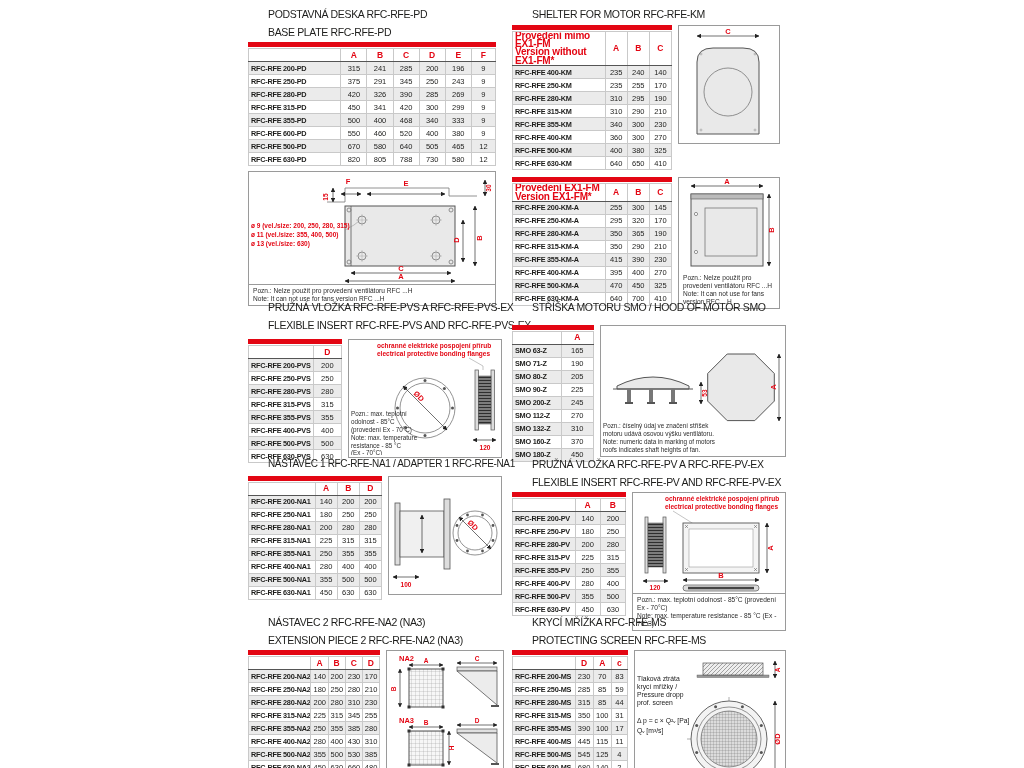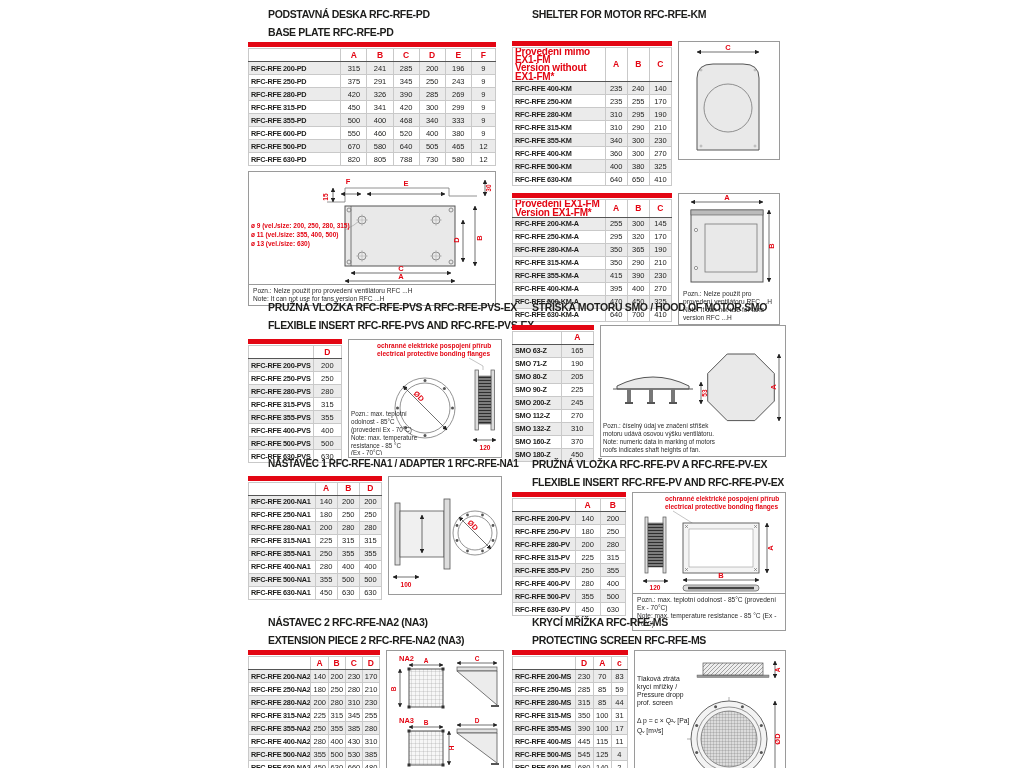--- a/index.html
+++ b/index.html
@@ -1,20 +1,20 @@
 <!DOCTYPE html>
 <html><head>
 <meta charset="utf-8">
 <style>
   :root{ --red:#e30613; --ink:#1d1d1b; --line:#c9c9c9; --dline:#555; }
   html,body{margin:0;padding:0;background:#fff;}
   .page{position:relative;width:1024px;height:768px;background:#fff;overflow:hidden;
         font-family:"Liberation Sans","DejaVu Sans",sans-serif;color:var(--ink);}
   .sec{position:absolute;}
-  .t{font-weight:bold;font-size:10.5px;line-height:12.5px;letter-spacing:-0.35px;
+  .t{font-weight:normal;font-size:10.5px;line-height:12.5px;letter-spacing:-0.35px;
      color:var(--ink);white-space:nowrap;margin-bottom:5px;padding-left:20px;}
   .flexrow{display:flex;gap:6px;align-items:flex-start;}
   .redbar{height:5px;background:var(--red);margin-bottom:1px;}
   .twrap{flex:none;}
   .w-pd{width:248px}.w-km{width:160px}.w-pvs{width:94px}.w-smo{width:82px}
   .w-na1{width:134px}.w-pv{width:114px}.w-na2{width:132px}.w-ms{width:116px}
   table.cat{border-collapse:collapse;table-layout:fixed;width:100%;border:1px solid #8f8f8f;background:#fff;}
   table.cat th,table.cat td{border:1px solid var(--line);padding:0 2px;height:12px;line-height:11px;overflow:hidden;}
   table.cat thead th{border-bottom:1.3px solid var(--dline);background:#fff;}
   table.cat thead th.col{color:var(--red);font-weight:bold;font-size:8.5px;text-align:center;}
@@ -186,21 +186,21 @@
         <text class="rl" x="233" y="66" transform="rotate(-90 233 66)" text-anchor="middle">B</text>
       </svg>
       <div class="note ntop">
         <div>Pozn.: Nelze použít pro provedení ventilátoru RFC ...H</div>
         <div>Note: It can not use for fans version RFC ...H</div>
       </div>
     </div>
   </div>
 
   <div class="sec" id="sec-km" style="left:512px;top:8px;width:272px;">
-    <div class="t" style="margin-bottom:20px">SHELTER FOR MOTOR RFC-RFE-KM</div>
+    <div class="t" style="margin-bottom:4px">SHELTER FOR MOTOR RFC-RFE-KM</div>
     <div class="flexrow">
       <div class="twrap w-km">
         <div class="redbar"></div>
         <table class="cat">
             <colgroup>
               <col style="width: 92px;">
               <col style="width: 22px;">
               <col style="width: 22px;">
               <col style="width: 22px;">
             </colgroup>

